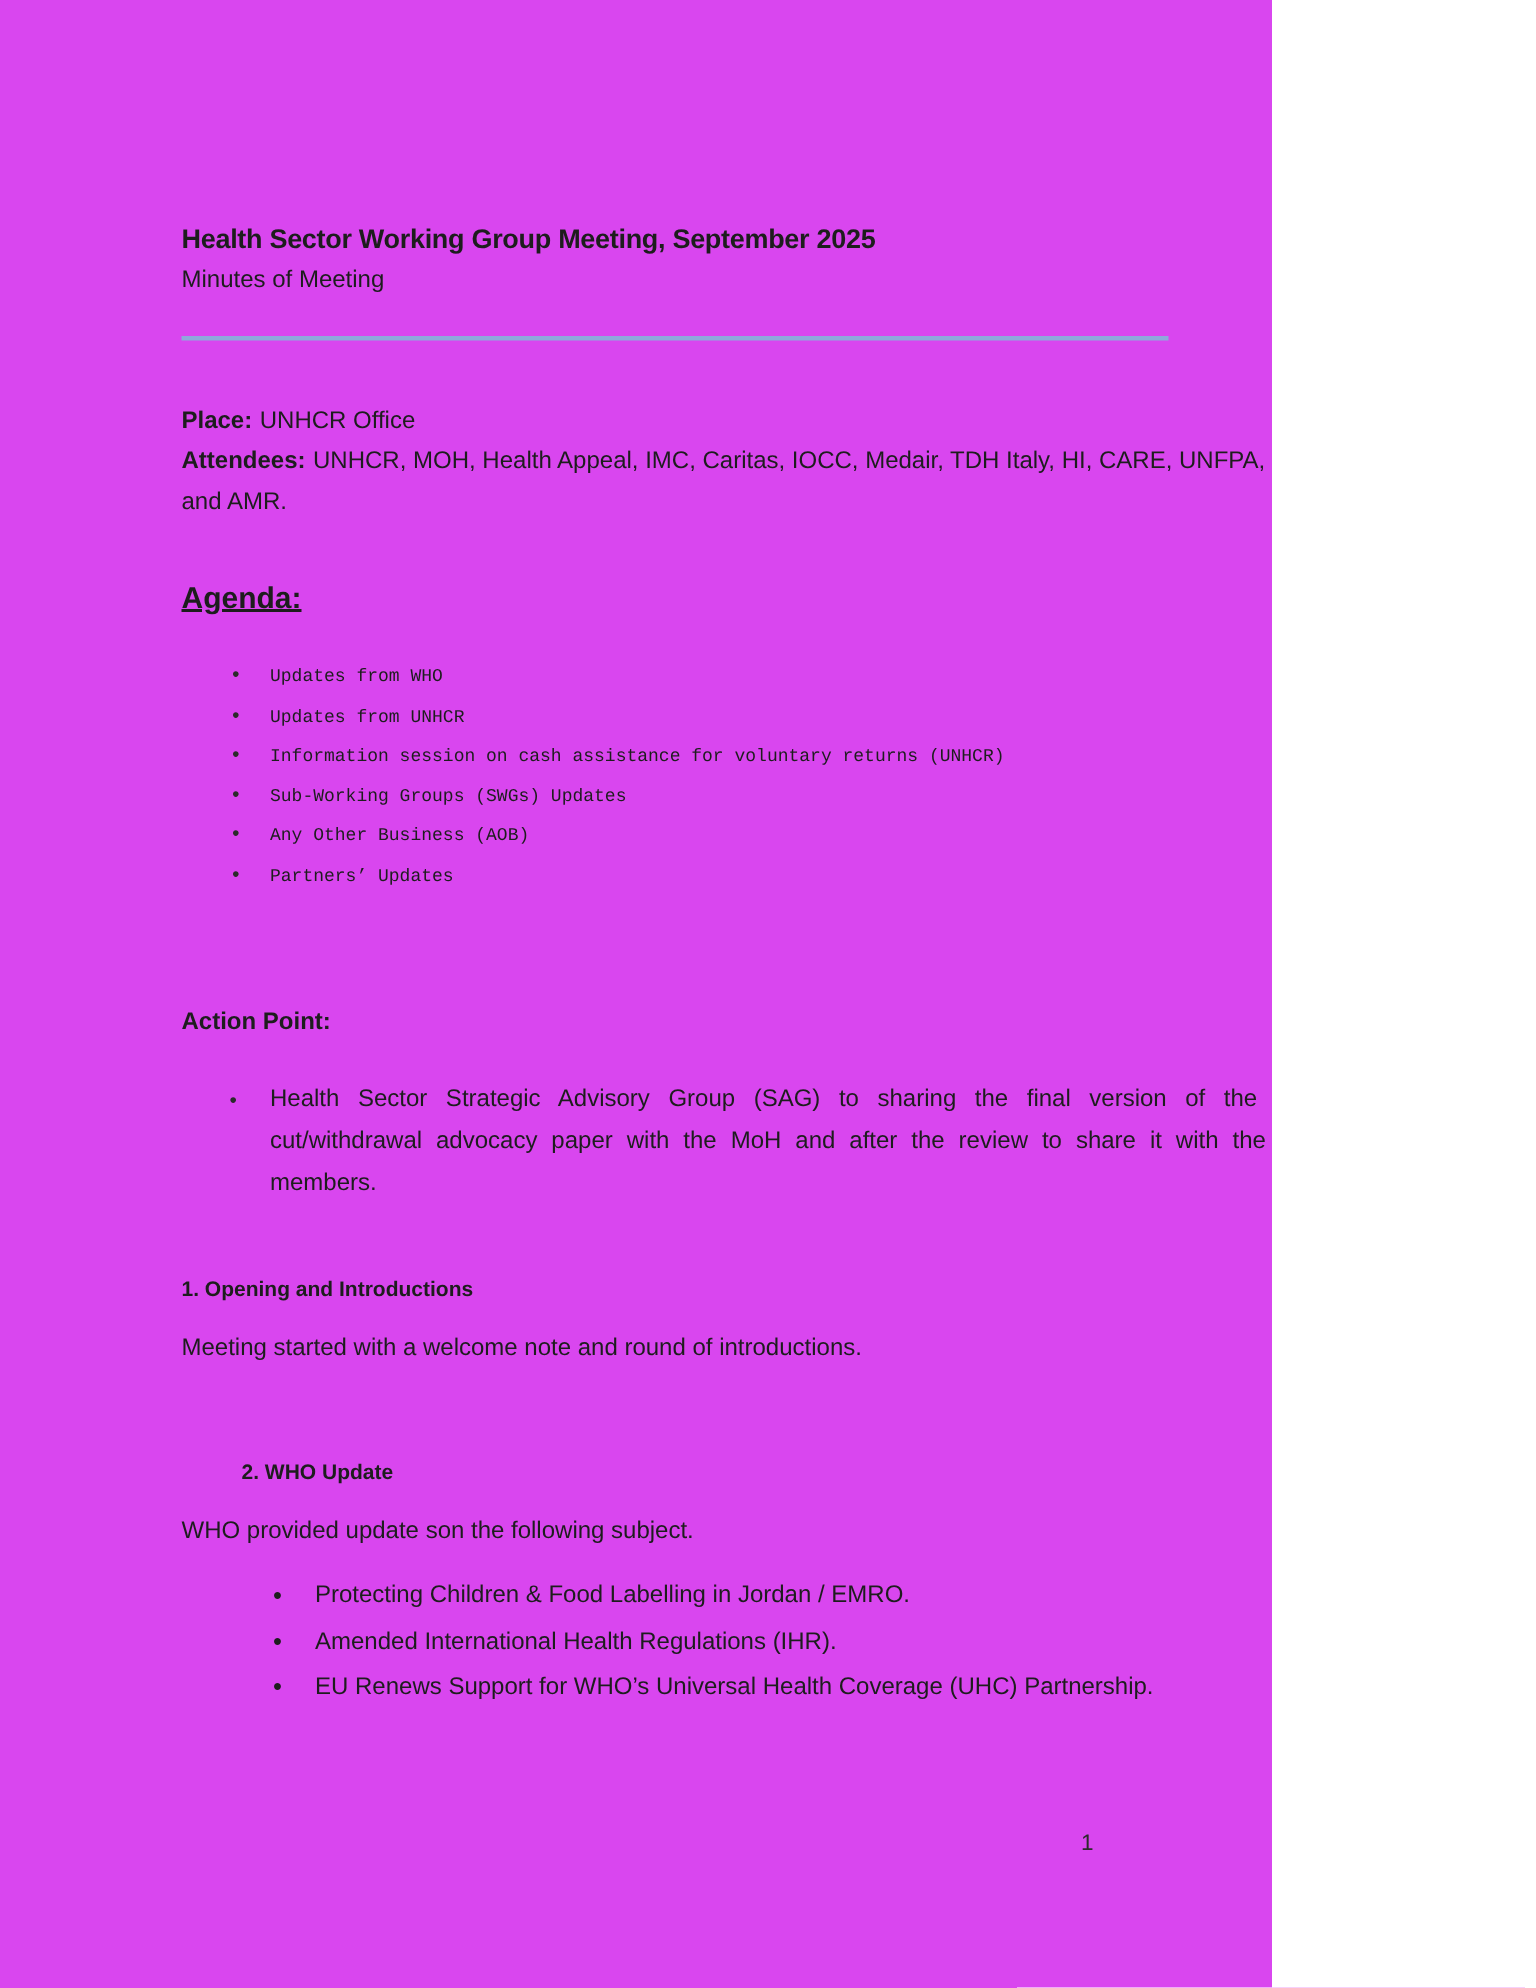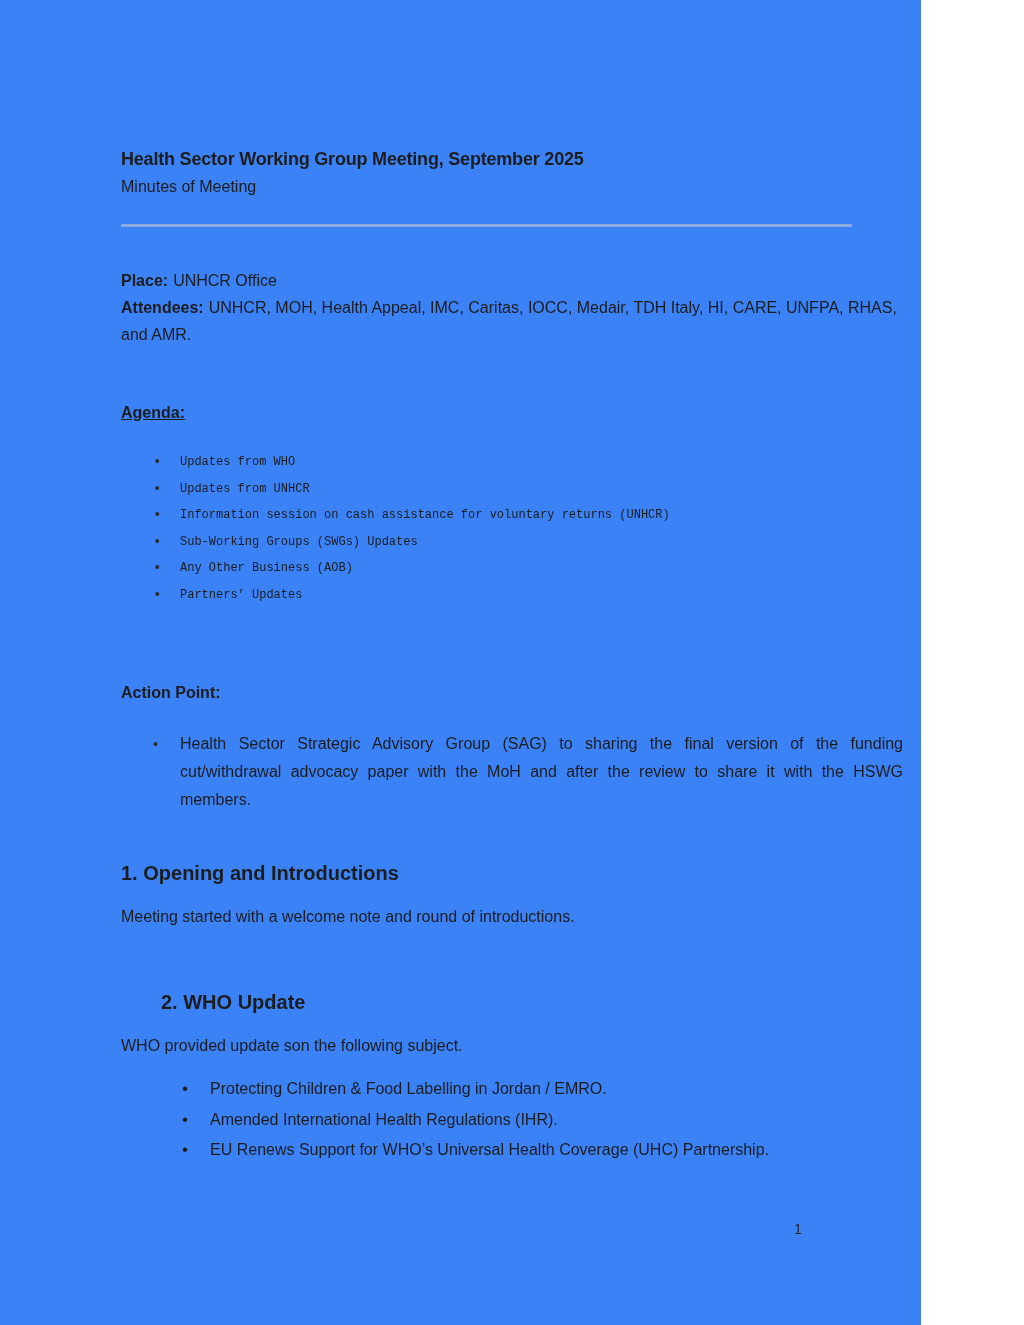--- a/index.html
+++ b/index.html
@@ -2,23 +2,23 @@
 <html><head>
 <meta charset="utf-8">
 <style>
   html, body {
     margin: 0;
     padding: 0;
     background: #ffffff;
   }
   .doc-page {
     position: relative;
-    width: 921px;
+    width: 848px;
     height: 1325px;
-    background: #3b82f6;
+    background: #d946ef;
     font-family: "Liberation Sans", sans-serif;
     color: #1d1d1d;
     overflow: hidden;
   }
   .content {
     padding: 148px 69px 0 121px;
   }
   .doc-title {
     font-size: 18px;
     font-weight: bold;
@@ -47,22 +47,22 @@
   .lbl {
     font-weight: bold;
     margin-right: 5px;
   }
   sup.date-sup {
     font-size: 10px;
     vertical-align: super;
     line-height: 0;
   }
   .agenda-heading {
-    margin-top: 56px;
-    font-size: 16px;
+    margin-top: 40px;
+    font-size: 20px;
     font-weight: bold;
     text-decoration: underline;
   }
   ul.agenda-list {
     list-style: none;
     margin: 27px 0 0 0;
     padding: 0;
     font-size: 12px;
     font-family: Liberation Mono, monospace;
   }
@@ -99,21 +99,21 @@
   }
   ul.action-list li::before {
     content: "\2022";
     position: absolute;
     left: -27px;
     top: 0;
     font-size: 14px;
     color: #2b2b2b;
   }
   .section-heading {
-    font-size: 20px;
+    font-size: 14px;
     font-weight: bold;
   }
   .sec1-heading { margin-top: 48px; }
   .sec2-heading { margin-top: 62px; margin-left: 40px; }
   .section-body {
     margin-top: 20px;
     font-size: 16px;
     line-height: 24px;
   }
   ul.who-list {

